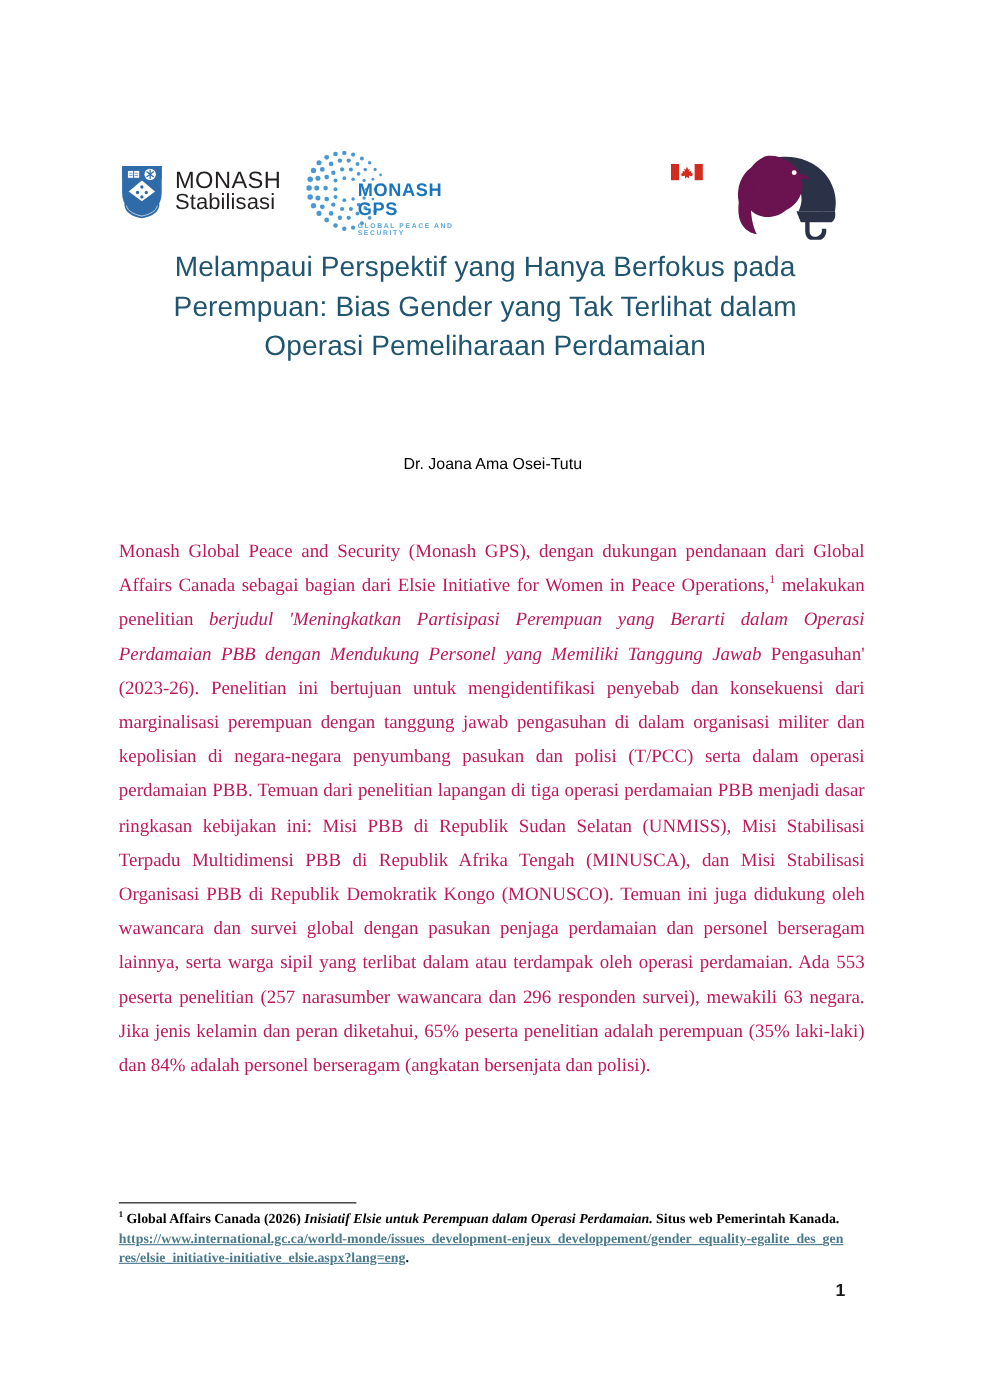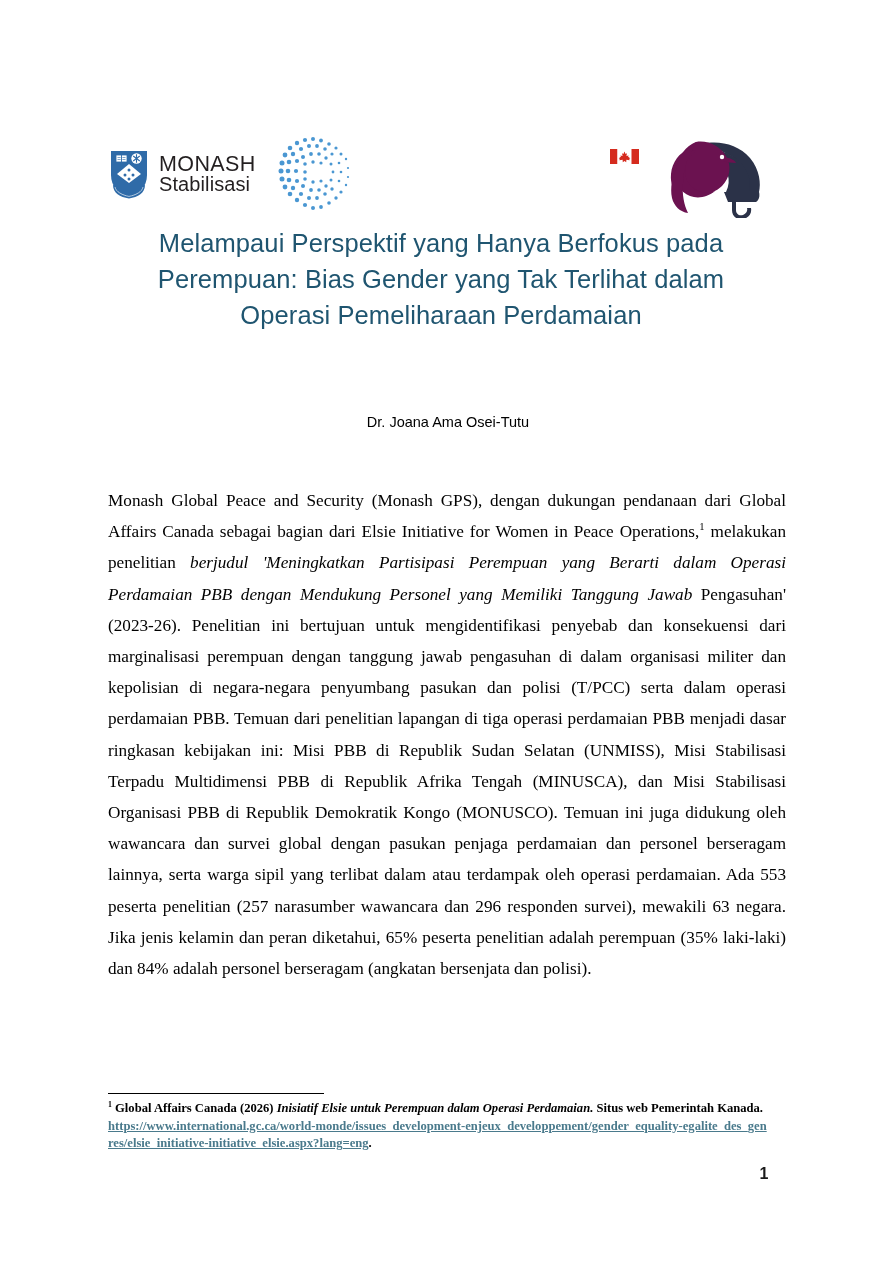--- a/index.html
+++ b/index.html
@@ -141,21 +141,21 @@
   .body-text {
     position: absolute;
     top: 485px;
     left: 108px;
     width: 678px;
     font-family: "Liberation Serif", "DejaVu Serif", serif;
     font-size: 17.2px;
     line-height: 31.2px;
     text-align: justify;
     text-justify: inter-word;
-    color: #000000;
+    color: #be185d;
     hyphens: none;
   }
   .body-text i { font-style: italic; }
   sup {
     font-size: 0.62em;
     vertical-align: super;
     line-height: 0;
   }
 
   
@@ -295,20 +295,24 @@
             <circle cx="56" cy="47" r="1.5"></circle>
           <circle cx="64" cy="30" r="1.3"></circle>
             <circle cx="66" cy="39" r="1.3"></circle>
             <circle cx="64" cy="48" r="1.3"></circle>
           <circle cx="71" cy="26" r="1.2"></circle>
             <circle cx="73" cy="35" r="1.1"></circle>
             <circle cx="73" cy="44" r="1.1"></circle>
           <circle cx="71" cy="52" r="1.2"></circle>
         </g>
       </svg>
+      <div class="gps-text">
+        <span class="g1">MONASH GPS</span>
+        <span class="g2">GLOBAL PEACE AND SECURITY</span>
+      </div>
     </div>
 
     <div class="logo canada-logo">
       <svg class="canada-flag" viewBox="0 0 29 15">
         <rect x="0" y="0" width="7.5" height="15" fill="#d52b1e"></rect>
         <rect x="7.5" y="0" width="14" height="15" fill="#ffffff"></rect>
         <rect x="21.5" y="0" width="7.5" height="15" fill="#d52b1e"></rect>
         <path d="M14.5 2.4 L15.6 5.0 L17.0 4.3 L16.4 6.9 L18.6 6.5 L18.1 7.8 L20.3 9.3 L19.2 9.8 L19.6 11.3 L16.4 10.7 L16.2 13.2 L14.5 12.0 L12.8 13.2 L12.6 10.7 L9.4 11.3 L9.8 9.8 L8.7 9.3 L10.9 7.8 L10.4 6.5 L12.6 6.9 L12.0 4.3 L13.4 5.0 Z" fill="#d52b1e"></path>
       </svg>
     </div>

